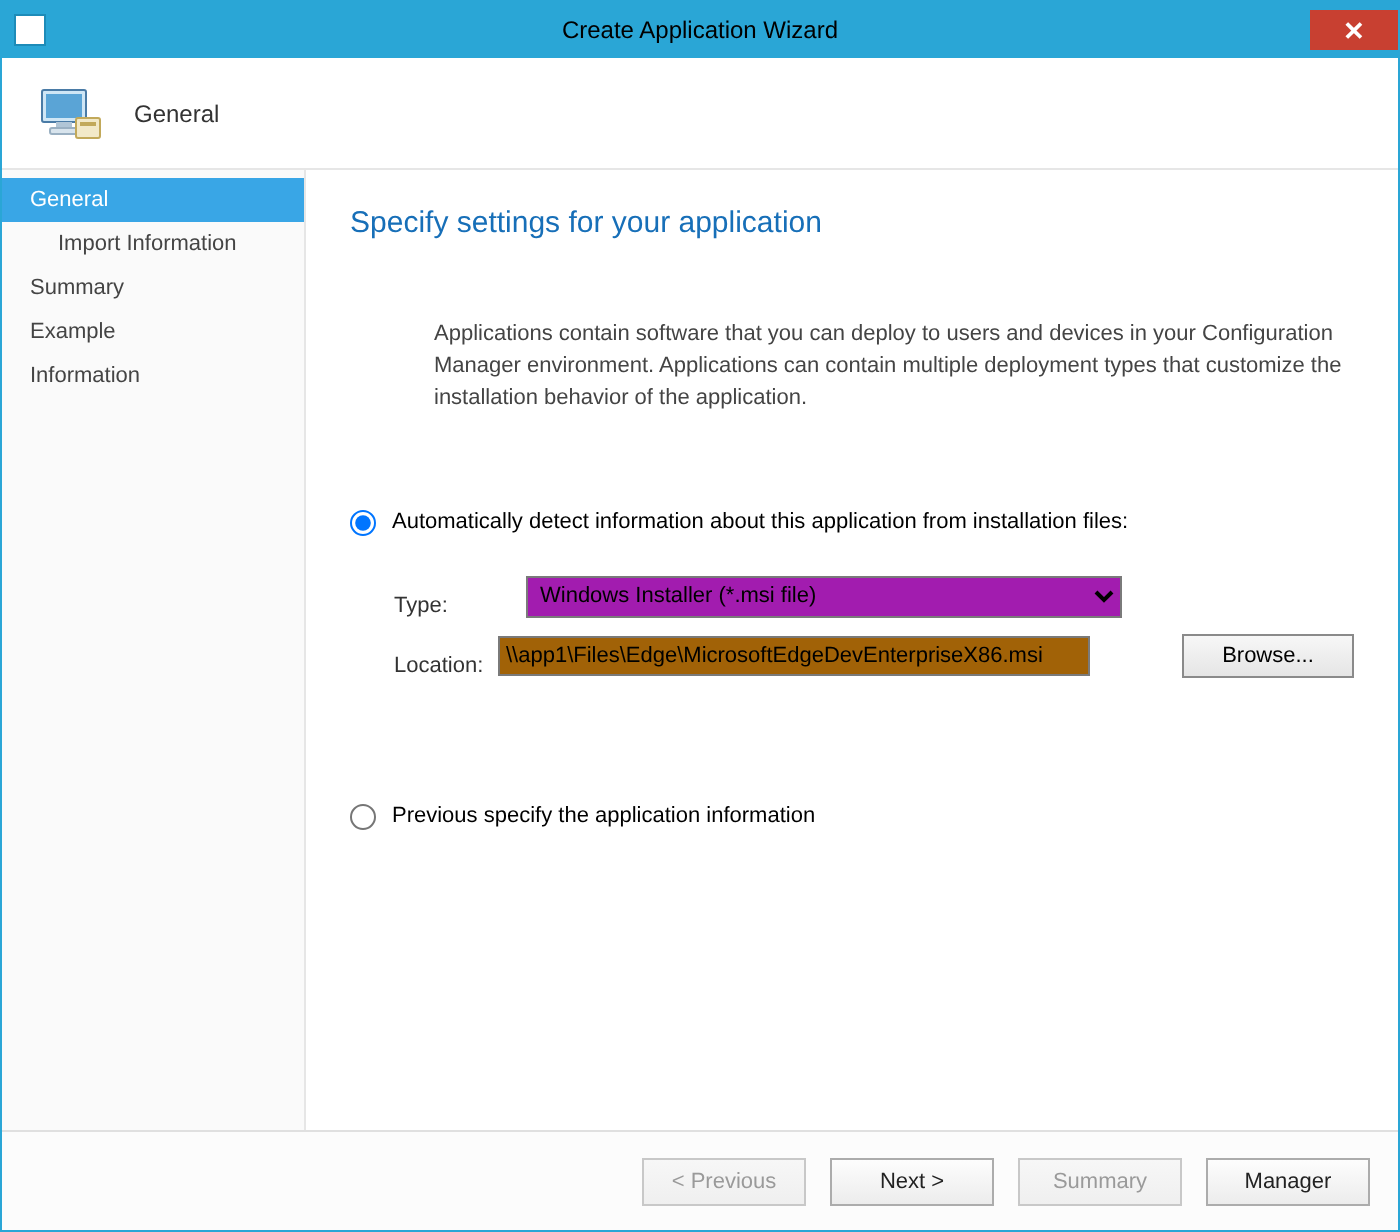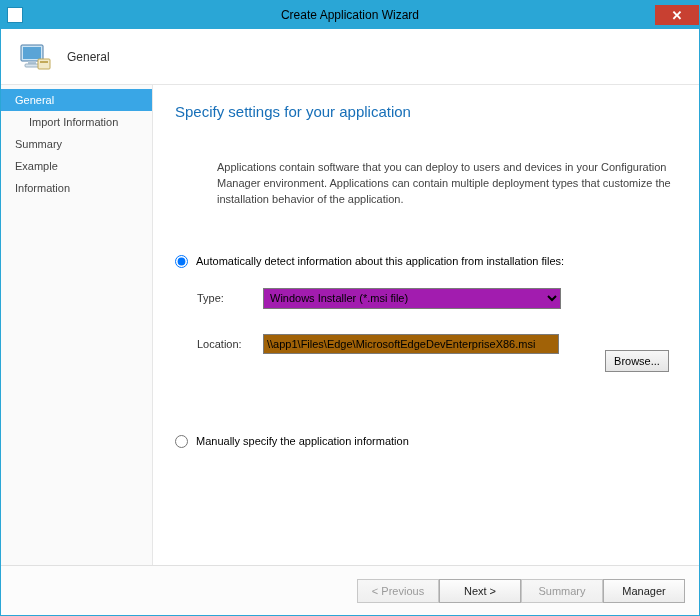--- a/index.html
+++ b/index.html
@@ -16,29 +16,29 @@
   .sidebar { width: 152px; background: #fafafa; border-right: 1px solid #e6e6e6; padding-top: 4px; }
   .nav-item { padding: 5px 10px 5px 14px; color: #444; cursor: pointer; }
   .nav-item.sub { padding-left: 28px; }
   .nav-item.active { background: #39a6e6; color: #fff; }
   .content { flex: 1; padding: 14px 22px 10px 22px; display: flex; flex-direction: column; min-width: 0; }
   .content-heading { color: #176fb8; font-size: 15px; font-weight: 400; margin: 4px 0 40px 0; }
   .desc { color: #444; line-height: 1.45; margin-bottom: 46px; margin-left: 42px; }
   .option-row { display: flex; align-items: center; margin-bottom: 10px; }
   .radio { margin: 1px 8px 0 0; }
   .fields { margin: 10px 0 0 22px; }
-  .field-row { display: flex; align-items: center; margin-bottom: 8px; }
+  .field-row { display: flex; align-items: flex-end; margin-bottom: 8px; }
   .field-label { width: 66px; color: #333; }
   .field-control { flex: 1; display: flex; align-items: center; }
   select.type-select { width: 298px; height: 21px; font-size: 11px; border: 1px solid #7a7a7a; background: #a21caf; padding: 0 2px; }
   input.location-input { width: 296px; height: 20px; font-size: 11px; border: 1px solid #7a7a7a; padding: 1px 3px; background: #a16207; }
-  .browse-btn { margin-left: 46px; width: 64px; height: 22px; font-size: 11px; border: 1px solid #8a8a8a; background: linear-gradient(#f7f7f7,#e5e5e5); cursor: pointer; margin-top: 33px; }
+  .browse-btn { margin-left: 46px; width: 86px; height: 22px; font-size: 11px; border: 1px solid #8a8a8a; background: linear-gradient(#f7f7f7,#e5e5e5); cursor: pointer; }
   .example { margin: 2px 0 0 66px; color: #555; }
   .option2 { margin-top: 54px; }
-  .footer { height: 50px; border-top: 1px solid #e0e0e0; display: flex; align-items: center; justify-content: flex-end; padding: 0 14px; gap: 0; background: #fcfcfc; }
+  .footer { height: 50px; border-top: 1px solid #e0e0e0; display: flex; align-items: center; justify-content: flex-end; padding: 0 14px; gap: 12px; background: #fcfcfc; }
   .footer button { width: 82px; height: 24px; font-size: 11px; border: 1px solid #acacac; background: linear-gradient(#fdfdfd,#ececec); cursor: pointer; color: #222; }
   .footer button:disabled { color: #9a9a9a; cursor: default; background: linear-gradient(#f7f7f7,#efefef); border-color: #c8c8c8; }
 </style>
 </head>
 <body>
 
 <div class="window">
 
   <div class="titlebar">
     <span class="titlebar-icon"></span>
@@ -94,21 +94,21 @@
           <span class="field-label">Location:</span>
           <div class="field-control">
             <input type="text" class="location-input" value="\\app1\Files\Edge\MicrosoftEdgeDevEnterpriseX86.msi" style="">
             <button class="browse-btn">Browse...</button>
           </div>
         </div>
       </div>
 
       <div class="option-row option2">
         <input type="radio" class="radio" style="">
-        <span>Manually specify the application information</span>
+        <span>Previous specify the application information</span>
       </div>
     </div>
 
   </div>
 
   <div class="footer">
     <button disabled="">&lt; Previous</button>
     <button>Next &gt;</button>
     <button disabled="">Summary</button>
     <button>Manager</button>

